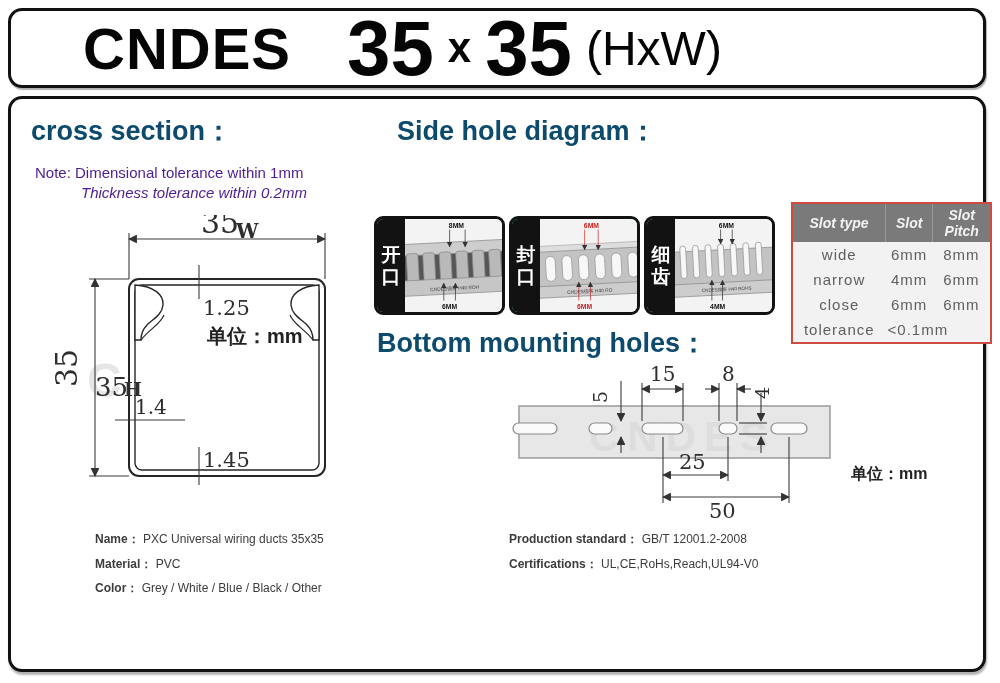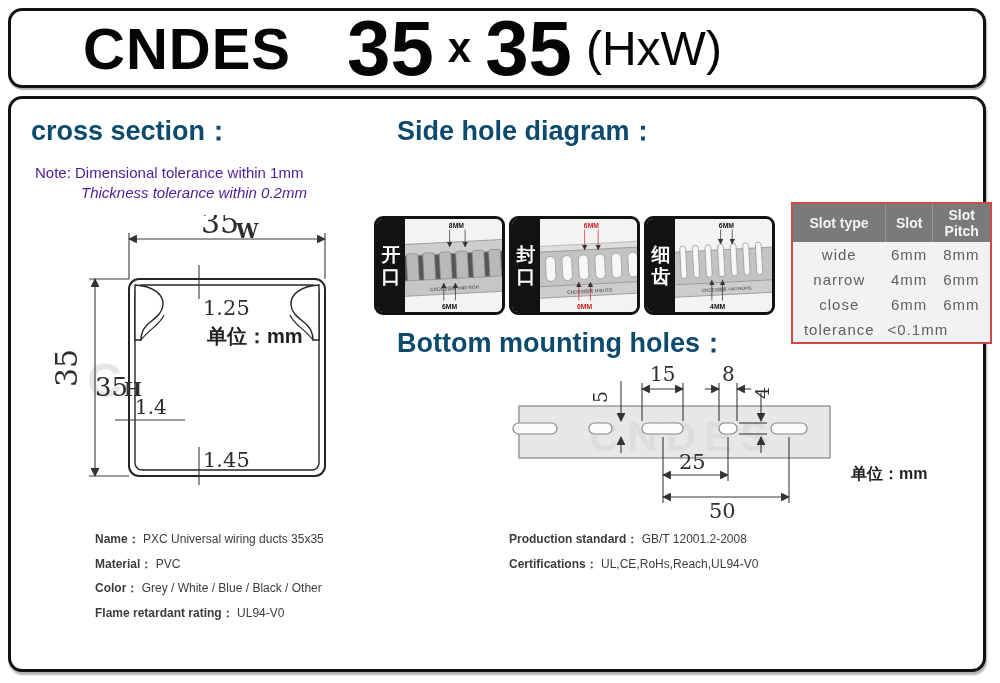--- a/index.html
+++ b/index.html
@@ -19,42 +19,42 @@
   .times{font-size:42px;font-weight:800;margin:0 14px;color:#050505;}
   .suffix{font-size:48px;font-weight:400;margin-left:14px;color:#050505;text-align:right;}
   .mbox{
     position:absolute;left:8px;top:96px;width:978px;height:576px;
     border:3px solid #111;border-radius:14px;background:#fff;
     box-shadow:1px 3px 2px rgba(0,0,0,.3);box-sizing:border-box;
   }
   .h2{position:absolute;font-size:27px;font-weight:700;color:#0c4a6e;white-space:nowrap;}
   #h-cross{left:20px;top:14px;}
   #h-side{left:386px;top:14px;}
-  #h-bottom{left:386px;top:226px;}
+  #h-bottom{left:366px;top:226px;}
   .note{position:absolute;left:24px;top:64px;font-size:15px;color:#4c1d95;line-height:20px;}
   .note .l2{padding-left:46px;font-style:italic;}
   svg.cross{position:absolute;left:32px;top:116px;width:330px;height:292px;}
   svg.mount{position:absolute;left:412px;top:262px;width:560px;height:160px;}
   .shimg{
     position:absolute;top:98px;width:131px;height:99px;border:3px solid #121212;
     border-radius:9px;background:#7dd3fc;display:flex;overflow:hidden;box-sizing:border-box;margin-top:19px;
   }
   #img1{left:363px;} #img2{left:498px;} #img3{left:633px;}
   .strip{width:28px;background:#121212;color:#fff;display:flex;align-items:center;justify-content:center;flex:none;}
   .strip span{font-size:19px;font-weight:700;width:1em;line-height:1.15;word-break:break-all;text-align:center;}
   .photo{flex:1;position:relative;}
   .photo svg{width:100%;height:100%;display:block;}
   .slot-table{
     position:absolute;left:780px;top:103px;width:201px;
     border:2px solid #cf4a43;background:#f2f2f2;box-sizing:border-box;
   }
   .slot-table table{border-collapse:collapse;width:100%;}
   .slot-table th{
     background:#7a7a7a;color:#f3f3f3;font-size:14px;font-weight:700;
-    padding:3px 1px;border-right:1px solid #989898;
+    padding:3px 1px;border-right:1px solid #989898;font-style:italic;
   }
   .slot-table th:last-child{border-right:none;}
   .slot-table td{font-size:15px;color:#5f5f5f;text-align:center;padding:4px 2px;letter-spacing:1px;height:17px;}
   .slot-table td.tol-val{text-align:left;letter-spacing:1px;}
   .specs{position:absolute;font-size:12px;color:#3c3c3c;line-height:24.5px;white-space:nowrap;}
   #specs-left{left:84px;top:428px;}
   #specs-right{left:498px;top:428px;}
   .specs b{font-weight:700;color:#3c3c3c;}
   .dimtxt{font-family:"DejaVu Serif","Liberation Serif",serif;fill:#2e2e2e;}
   .dimline{stroke:#3a3a3a;stroke-width:1.1;fill:none;}
@@ -289,21 +289,20 @@
     <line class="dimline" x1="240" y1="136" x2="366" y2="136" marker-start="url(#arr)" marker-end="url(#arr)"></line>
     <text class="dimtxt" x="286" y="157" font-size="21">50</text>
 
     <text x="428" y="118" font-size="16" font-weight="bold" fill="#222">单位：mm</text>
   </svg>
 
   <div class="specs" id="specs-left">
     <div><b>Name：</b> <span>PXC Universal wiring ducts 35x35</span></div>
     <div><b>Material：</b> <span>PVC</span></div>
     <div><b>Color：</b> <span>Grey / White / Blue / Black / Other</span></div>
-    <div><b>Flame retardant rating：</b> <span>UL94-V0</span></div>
   </div>
 
   <div class="specs" id="specs-right">
     <div><b>Production standard：</b> <span>GB/T 12001.2-2008</span></div>
     <div><b>Certifications：</b> <span>UL,CE,RoHs,Reach,UL94-V0</span></div>
   </div>
 
 </div>
 
 </body></html>

